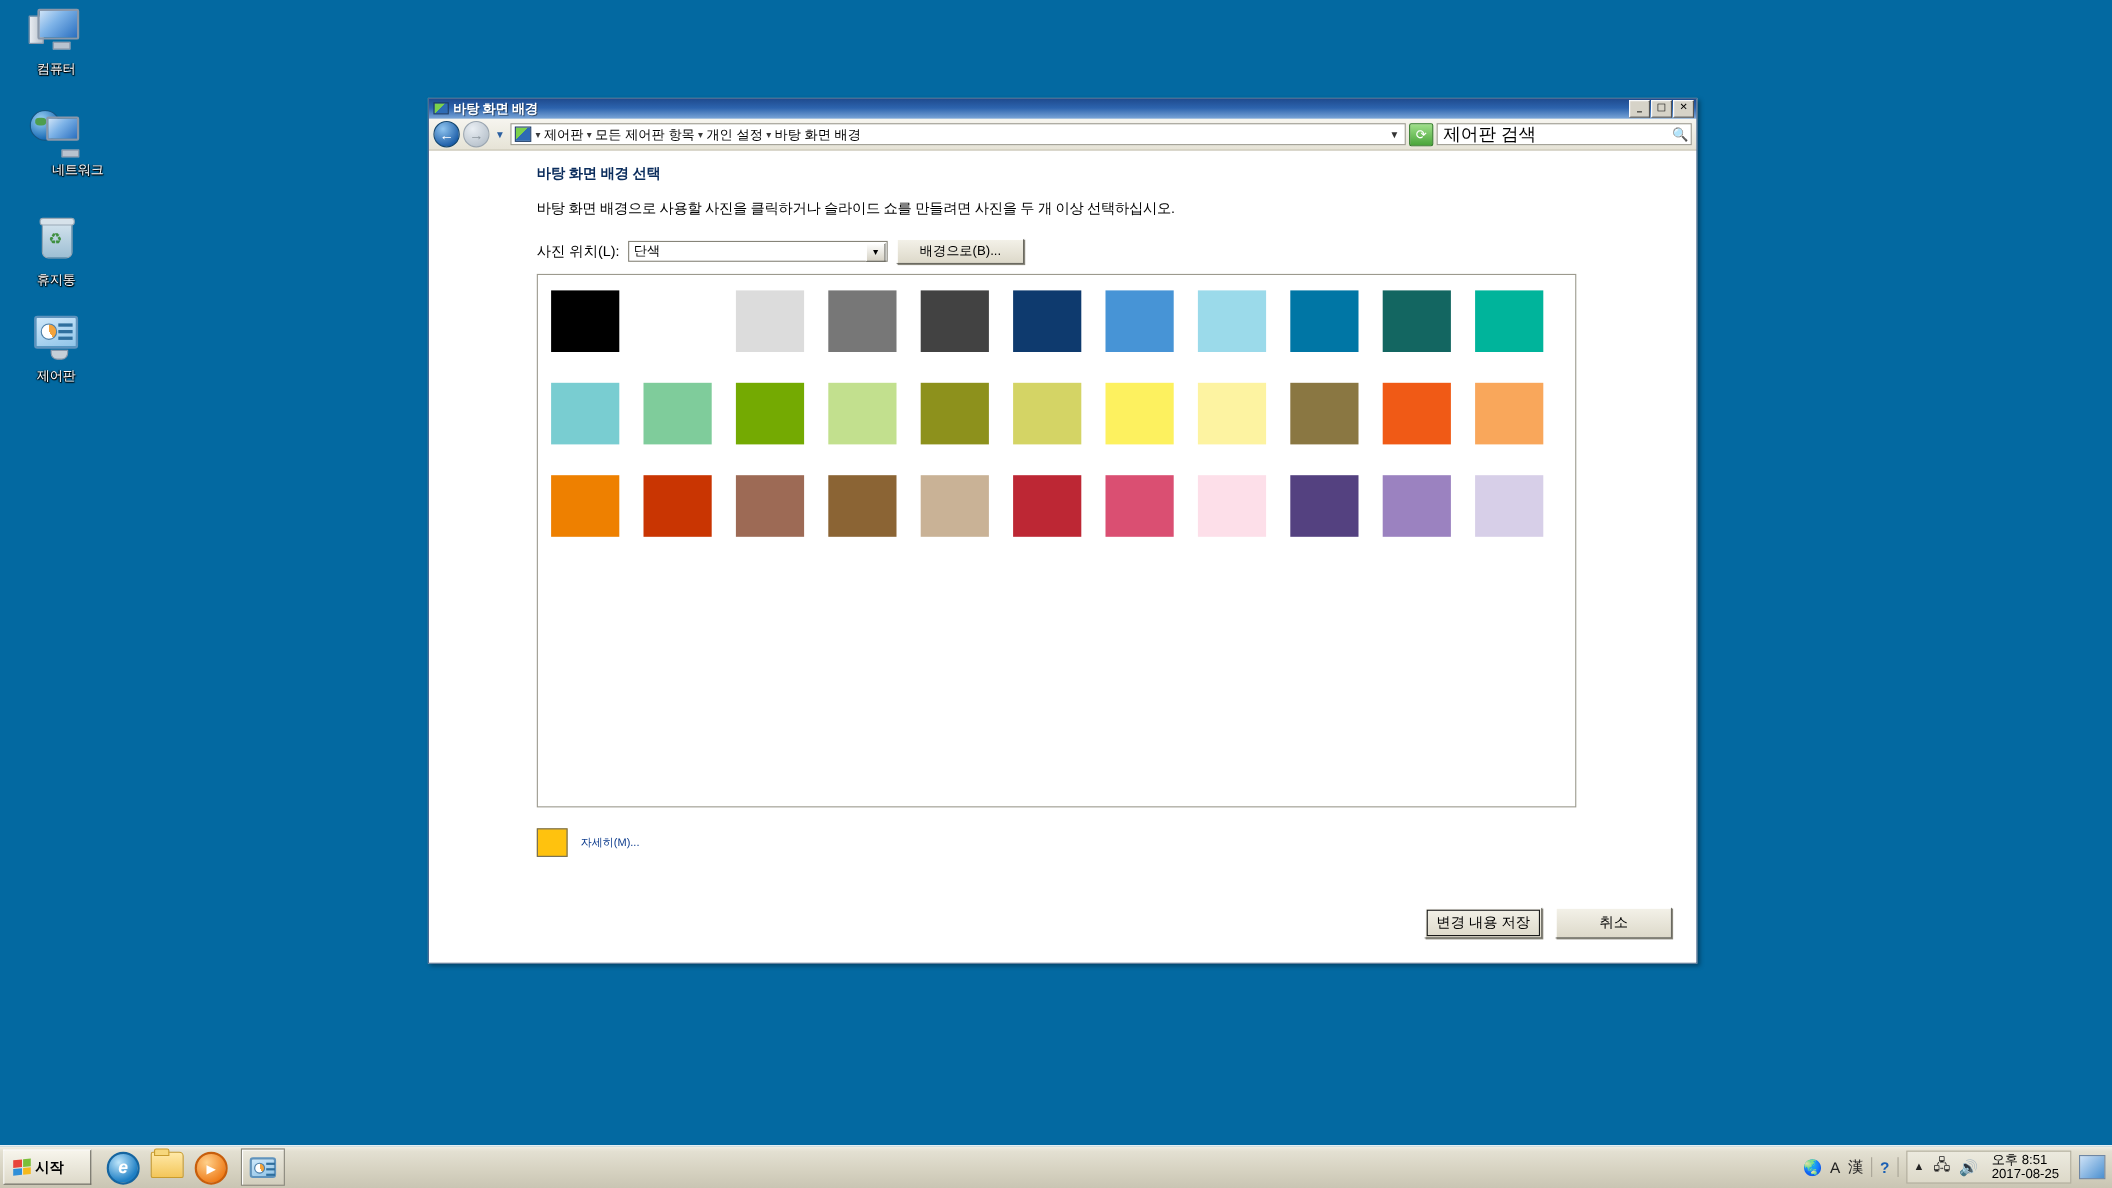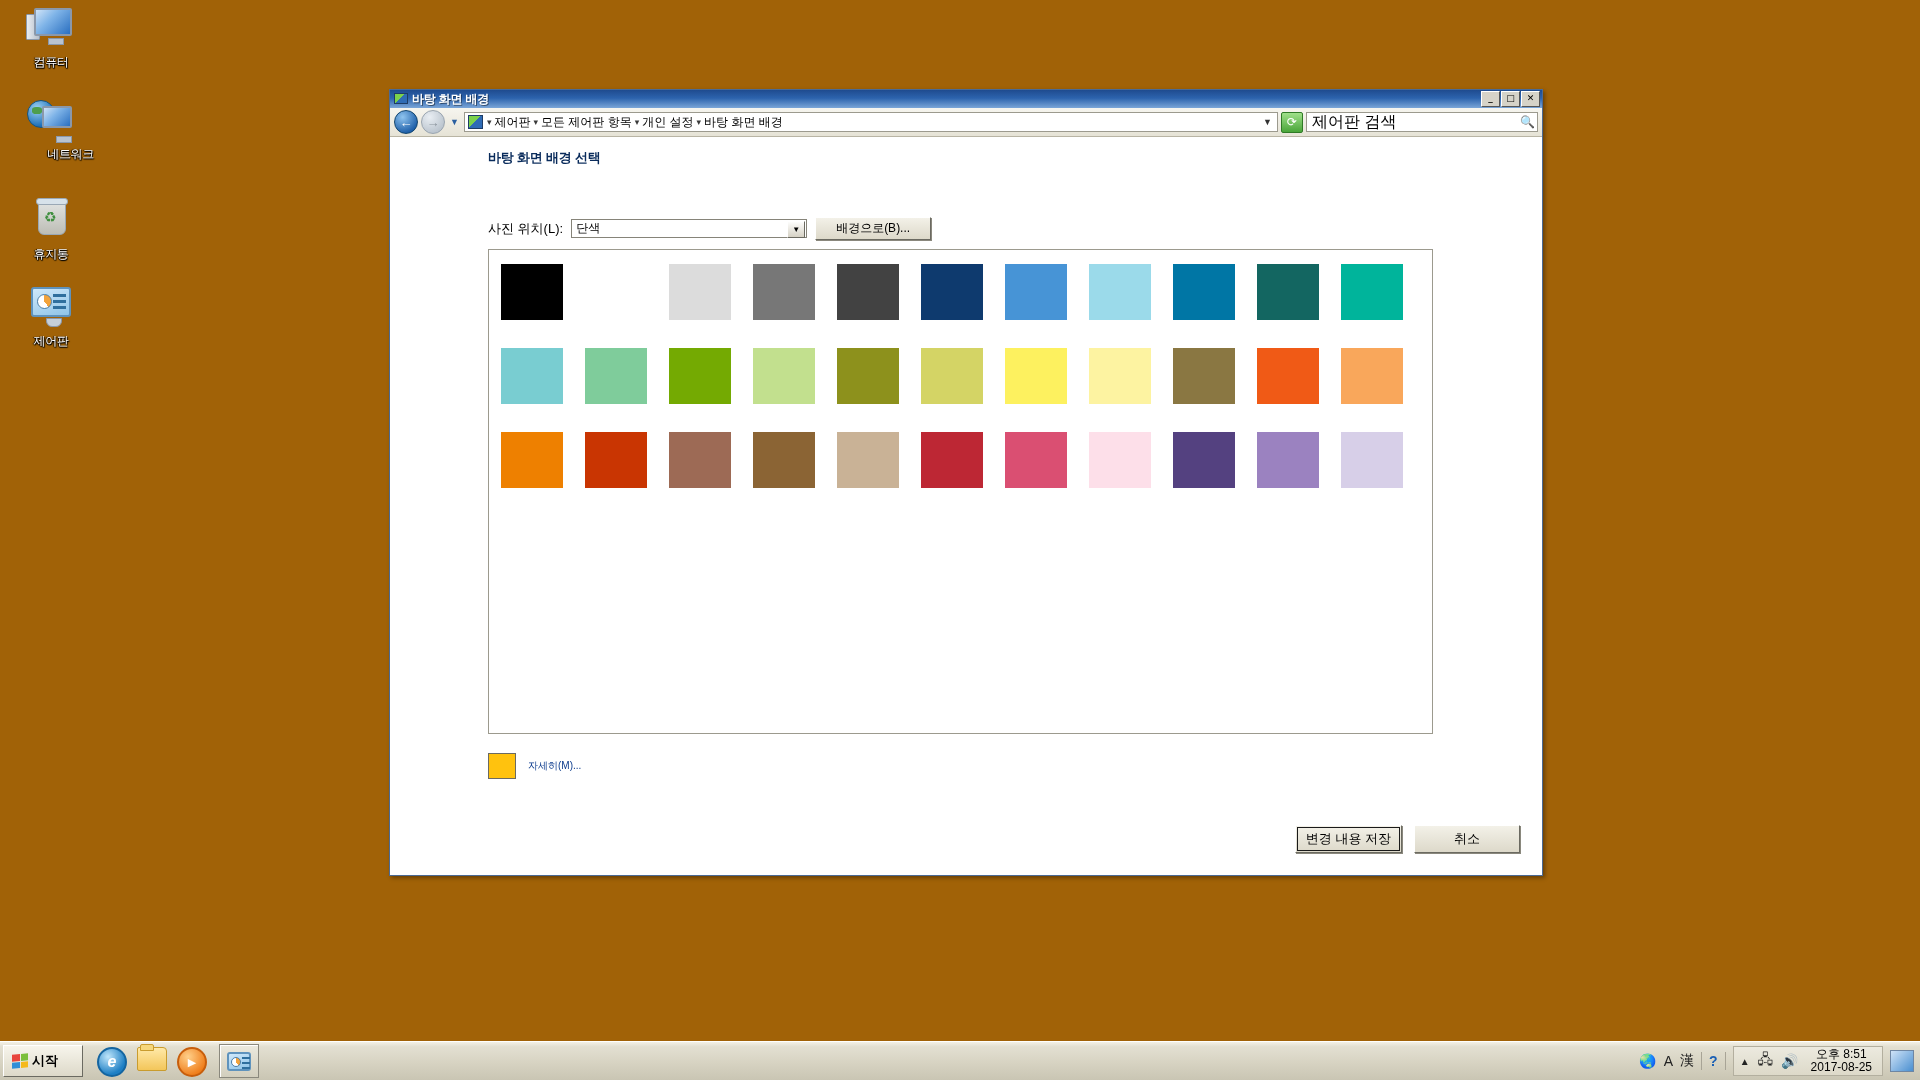--- a/index.html
+++ b/index.html
@@ -129,34 +129,34 @@
   .winflag i:nth-child(3){background:#2f8fd8}.winflag i:nth-child(4){background:#f5b91c}
   #qlaunch{display:flex;align-items:center;gap:10px;margin-left:14px;}
   .qico{width:30px;height:28px;position:relative;}
   .tbtask{margin-left:12px;width:38px;height:32px;display:flex;align-items:center;justify-content:center;
      background:linear-gradient(180deg,#eceadf,#d2cebd);border:1px solid #8a887d;box-shadow:inset 1px 1px 0 #fff;}
   #tray{margin-left:auto;display:flex;align-items:center;gap:7px;padding-right:6px;height:30px;}
   .trayico{font-size:14px;color:#222;display:flex;align-items:center;}
   .traysep{width:1px;height:18px;background:#a8a496;}
   #traybox{display:flex;align-items:center;gap:8px;height:28px;padding:0 6px;border:1px solid #b3af9f;
      background:linear-gradient(180deg,#eceadf,#ddd9c9);}
-  #clock{display:flex;flex-direction:column;align-items:center;justify-content:center;line-height:13px;font-size:12px;padding:0 4px;}
+  #clock{display:flex;flex-direction:column;align-items:flex-start;justify-content:center;line-height:13px;font-size:12px;padding:0 4px;}
   #showdesk{width:22px;height:20px;background:linear-gradient(135deg,#cfe3f7,#4a8fd0);border:1px solid #6e86a3;}
   .ie{width:26px;height:26px;border-radius:50%;
       background:radial-gradient(circle at 35% 30%,#bfe6fb,#1e7fc4 70%);border:2px solid #1565a0;
       display:flex;align-items:center;justify-content:center;color:#fff;font-weight:bold;font-size:16px;font-style:italic;}
   .folder{width:28px;height:22px;background:linear-gradient(180deg,#ffe9a8,#f3c65a);border:1px solid #c99c2e;border-radius:2px 4px 2px 2px;position:relative;}
   .folder:before{content:"";position:absolute;left:2px;top:-4px;width:12px;height:5px;background:#f6d77c;border:1px solid #c99c2e;border-radius:2px 2px 0 0;}
   .wmp{width:26px;height:26px;border-radius:50%;background:radial-gradient(circle at 35% 30%,#ffd08a,#ef7d1a 75%);
        border:2px solid #c75e0c;display:flex;align-items:center;justify-content:center;color:#fff;font-size:11px;}
 </style>
 </head>
 <body>
 
-<div id="desktop" style="background: #a16207;">
+<div id="desktop" style="background: #0369a1;">
 
   <div class="dicon" id="ic-computer">
     <div class="glyph">
       <div class="tower"></div>
         <div class="mon"></div>
     </div>
     <div class="lbl">컴퓨터</div>
   </div>
 
   <div class="dicon" id="ic-network">
@@ -221,20 +221,21 @@
       <div class="refresh">⟳</div>
       <div id="searchbox">
         <div class="sv">제어판 검색</div>
         <div class="searchico">🔍</div>
       </div>
     </div>
 
     <div id="content">
 
       <div id="h1">바탕 화면 배경 선택</div>
+      <div id="sub">바탕 화면 배경으로 사용할 사진을 클릭하거나 슬라이드 쇼를 만들려면 사진을 두 개 이상 선택하십시오.</div>
 
       <div id="rowpos">
         <div id="poslabel">사진 위치(L):</div>
         <div id="posselect">
           <div class="val">단색</div>
           <div class="arrow">▼</div>
         </div>
         <div id="browsebtn">배경으로(B)...</div>
       </div>
 

